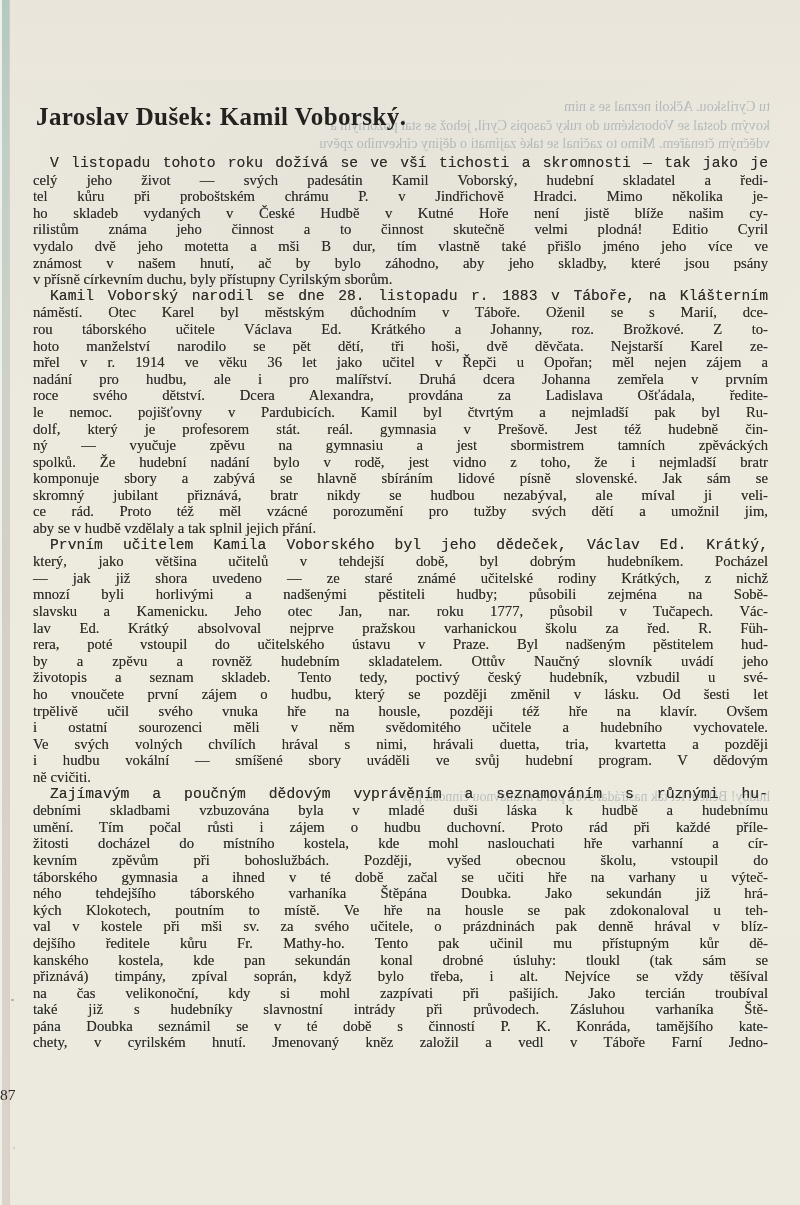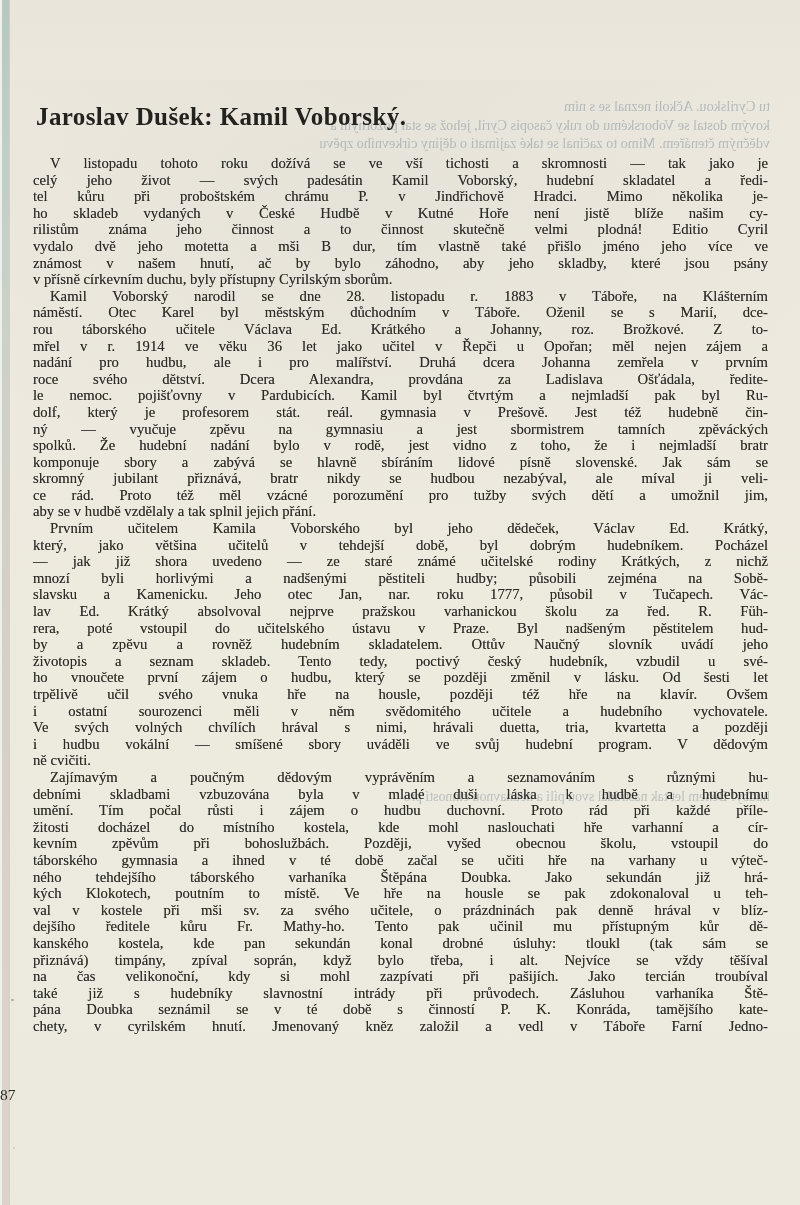--- a/index.html
+++ b/index.html
@@ -90,20 +90,21 @@
   .line {
     text-align: justify;
     text-align-last: justify;
     white-space: normal;
   }
   .line-last {
     text-align-last: left;
   }
   .paragraph .line:first-child {
     text-indent: 17px;
+    font-family: Liberation Mono, monospace;
   }
 
   .page-number {
     position: absolute;
     left: 0; top: 1086px;
     width: 798px;
     font-size: 15.5px;
     color: #2c2b27;
     z-index: 2;
   }
@@ -135,20 +136,21 @@
         <div class="line">ho skladeb vydaných v České Hudbě v Kutné Hoře není jistě blíže našim cy-</div>
         <div class="line">rilistům známa jeho činnost a to činnost skutečně velmi plodná! Editio Cyril</div>
         <div class="line">vydalo dvě jeho motetta a mši B dur, tím vlastně také přišlo jméno jeho více ve</div>
         <div class="line">známost v našem hnutí, ač by bylo záhodno, aby jeho skladby, které jsou psány</div>
         <div class="line line-last">v přísně církevním duchu, byly přístupny Cyrilským sborům.</div>
       </div>
       <div class="paragraph">
         <div class="line">Kamil Voborský narodil se dne 28. listopadu r. 1883 v Táboře, na Klášterním</div>
         <div class="line">náměstí. Otec Karel byl městským důchodním v Táboře. Oženil se s Marií, dce-</div>
         <div class="line">rou táborského učitele Václava Ed. Krátkého a Johanny, roz. Brožkové. Z to-</div>
+        <div class="line">hoto manželství narodilo se pět dětí, tři hoši, dvě děvčata. Nejstarší Karel ze-</div>
         <div class="line">mřel v r. 1914 ve věku 36 let jako učitel v Řepči u Opořan; měl nejen zájem a</div>
         <div class="line">nadání pro hudbu, ale i pro malířství. Druhá dcera Johanna zemřela v prvním</div>
         <div class="line">roce svého dětství. Dcera Alexandra, provdána za Ladislava Ošťádala, ředite-</div>
         <div class="line">le nemoc. pojišťovny v Pardubicích. Kamil byl čtvrtým a nejmladší pak byl Ru-</div>
         <div class="line">dolf, který je profesorem stát. reál. gymnasia v Prešově. Jest též hudebně čin-</div>
         <div class="line">ný — vyučuje zpěvu na gymnasiu a jest sbormistrem tamních zpěváckých</div>
         <div class="line">spolků. Že hudební nadání bylo v rodě, jest vidno z toho, že i nejmladší bratr</div>
         <div class="line">komponuje sbory a zabývá se hlavně sbíráním lidové písně slovenské. Jak sám se</div>
         <div class="line">skromný jubilant přiznává, bratr nikdy se hudbou nezabýval, ale míval ji veli-</div>
         <div class="line">ce rád. Proto též měl vzácné porozumění pro tužby svých dětí a umožnil jim,</div>

